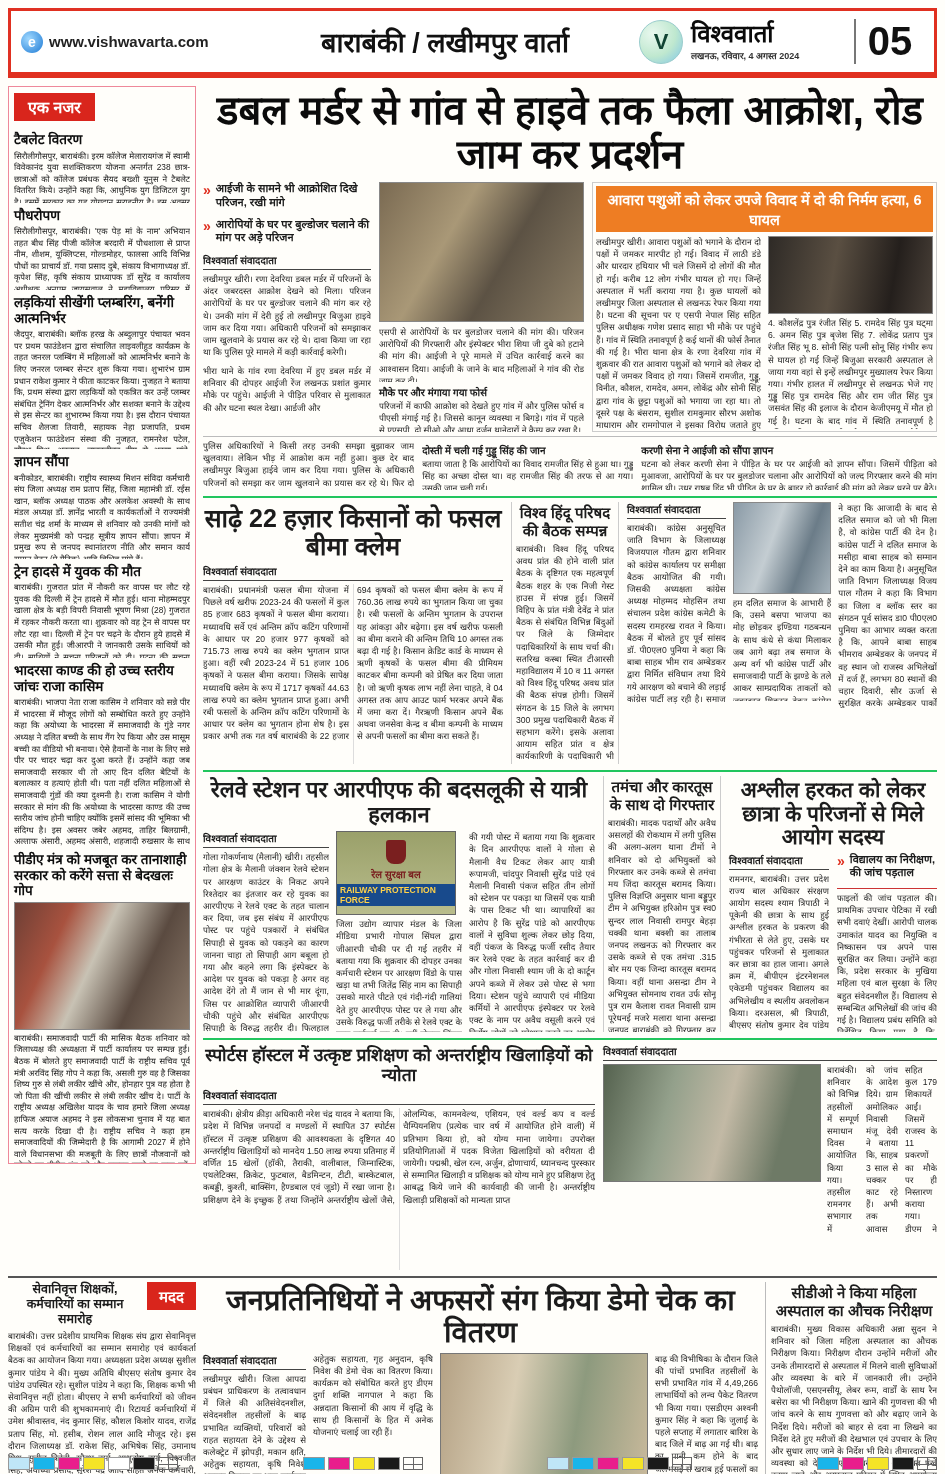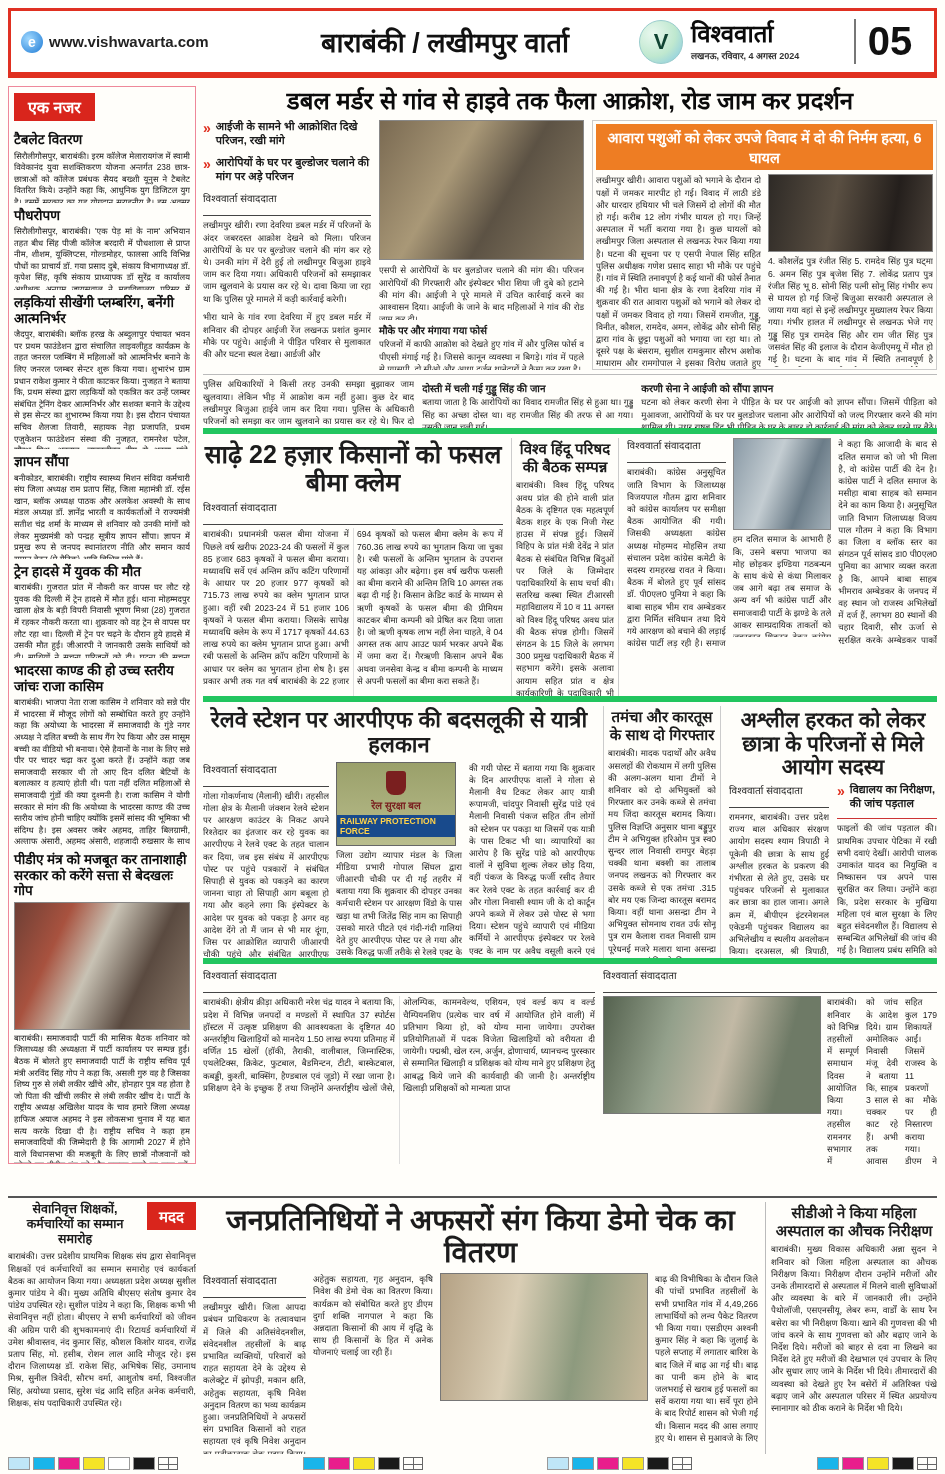--- a/index.html
+++ b/index.html
@@ -23,41 +23,41 @@
   
   .content { display:flex; gap:7px; margin-top:8px; }
   .leftcol { width:188px; border:1px solid #e89; background:#fffefa; padding:4px 5px; height:1078px; overflow:hidden; }
   .maincol { width:734px; overflow:hidden; }
 
   .badge-red { background:#d9251c; color:#ffffff; font-weight:800; font-size:16px; padding:3px 14px; display:inline-block; margin:2px 0 6px 0; }
   .ln-art h3 { font-size:13.5px; font-weight:800; color:#0d0d0d; margin:5px 0 3px 0; line-height:1.15; }
   .ln-art p { font-size:8.3px; line-height:1.4; color:#222; text-align:justify; }
   .photo { width:100%; border:1px solid #888; }
 
-  .byline { font-weight:400; font-size:10px; border-bottom:1.5px solid #444; padding-bottom:10px; margin-bottom:3px; display:block; }
+  .byline { font-weight:700; font-size:10px; border-bottom:1.5px solid #444; padding-bottom:2px; margin-bottom:3px; display:block; }
   p.body { font-size:8.6px; line-height:1.42; text-align:justify; color:#1e1e1e; }
   .subhead { font-weight:800; font-size:10px; margin:3px 0 1px 0; }
 
   
-  .main-headline { font-size:24px; font-weight:800; text-align:center; line-height:1.1; color:#0b0b0b; margin:2px 0 6px 0; }
+  .main-headline { font-size:40px; font-weight:800; text-align:center; line-height:1.1; color:#0b0b0b; margin:2px 0 6px 0; }
   .bandA { display:flex; gap:8px; height:250px; overflow:hidden; }
   .bA-left { width:168px; }
   .bullet { display:flex; gap:5px; font-size:11px; font-weight:700; line-height:1.25; margin-bottom:8px; }
   .bullet .mark { color:#e03020; font-weight:900; font-size:14px; }
   .bA-mid { width:205px; }
   .photo-crowd { height:140px; background:linear-gradient(120deg,#7a6a52,#a99877 35%,#5c5244 60%,#8d7f66); margin-bottom:4px; }
   .bA-right { flex:1; border:1px solid #ccc; padding:3px; }
   .strip-orange { background:#ee7d23; color:#fff; font-weight:800; font-size:14.5px; text-align:center; padding:3px 2px; margin-bottom:4px; }
   .bA-right-flow { display:flex; gap:7px; }
   .bA-right-flow .c { flex:1; }
   .photo-night { height:78px; background:linear-gradient(100deg,#2e2a26,#5a4f42 40%,#241f1c 75%,#494038); margin-bottom:3px; }
   .contA { border-top:1px solid #bbb; margin-top:4px; padding-top:3px; height:54px; overflow:hidden; }
 
   
-  .band { display:flex; gap:8px; border-top:6px solid #22c55e; margin-top:0; padding-top:4px; overflow:hidden; }
+  .band { display:flex; gap:8px; border-top:2px solid #22c55e; margin-top:6px; padding-top:4px; overflow:hidden; }
   .h-big { font-size:25px; font-weight:800; text-align:center; line-height:1.12; margin:2px 0 4px 0; }
   .h-mid { font-size:15px; font-weight:800; text-align:center; line-height:1.2; margin:2px 0 3px 0; }
   .cols2 { column-count:2; column-gap:8px; column-rule:1px solid #ddd; }
 
   .bandB { height:268px; }
   .bB-farm { width:300px; }
   .bB-vhp { width:108px; border-left:1px solid #ccc; border-right:1px solid #ccc; padding:0 4px; }
   .bB-punia { flex:1; }
   .punia-row { display:flex; gap:7px; }
   .punia-row .c { flex:1; }
@@ -277,20 +277,21 @@
                 <span>विद्यालय का निरीक्षण, की जांच पड़ताल</span>
               </div>
               <p class="body" style="height:168px;overflow:hidden;border-top:1.5px solid #c33;padding-top:3px;">फाइलों की जांच पड़ताल की। प्राथमिक उपचार पेटिका में रखी सभी दवाएं देखीं। आरोपी चालक उमाकांत यादव का नियुक्ति व निष्कासन पत्र अपने पास सुरक्षित कर लिया। उन्होंने कहा कि, प्रदेश सरकार के मुखिया महिला एवं बाल सुरक्षा के लिए बहुत संवेदनशील हैं। विद्यालय से सम्बन्धित अभिलेखों की जांच की गई है। विद्यालय प्रबंध समिति को निर्देशित किया गया है कि, संचालन संबंधी अभिलेख लिखित रूप से उपलब्ध करायें। इसमें किसी प्रकार की हीलाहवाली बर्दाश्त नहीं की जाएगी। परिजनों को आश्वस्त करते हुए कहा कि, आपको न्याय अवश्य ही मिलेगा।</p>
             </div>
           </div>
         </div>
       </section>
 
       <section class="band bandD">
         <div class="bD-sport">
+          <h2 class="h-small18">स्पोर्टस हॉस्टल में उत्कृष्ट प्रशिक्षण को अन्तर्राष्ट्रीय खिलाड़ियों को न्योता</h2>
           <span class="byline">विश्ववार्ता संवाददाता</span>
           <div class="cols2 body" style="height:168px;overflow:hidden;font-size:8.6px;line-height:1.42;text-align:justify;">बाराबंकी। क्षेत्रीय क्रीड़ा अधिकारी नरेश चंद्र यादव ने बताया कि, प्रदेश में विभिन्न जनपदों व मण्डलों में स्थापित 37 स्पोर्टस हॉस्टल में उत्कृष्ट प्रशिक्षण की आवश्यकता के दृष्टिगत 40 अन्तर्राष्ट्रीय खिलाड़ियों को मानदेय 1.50 लाख रुपया प्रतिमाह में वर्णित 15 खेलों (हॉकी, तैराकी, वालीबाल, जिम्नास्टिक, एथलेटिक्स, क्रिकेट, फुटबाल, बैडमिन्टन, टीटी, बास्केटबाल, कबड्डी, कुश्ती, बाक्सिंग, हैण्डबाल एवं जूडो) में रखा जाना है। प्रशिक्षण देने के इच्छुक हैं तथा जिन्होंने अन्तर्राष्ट्रीय खेलों जैसे, ओलम्पिक, कामनवेल्थ, एशियन, एवं वर्ल्ड कप व वर्ल्ड चैम्पियनशिप (प्रत्येक चार वर्ष में आयोजित होने वाली) में प्रतिभाग किया हो, को योग्य माना जायेगा। उपरोक्त प्रतियोगिताओं में पदक विजेता खिलाड़ियों को वरीयता दी जायेगी। पद्मश्री, खेल रत्न, अर्जुन, द्रोणाचार्य, ध्यानचन्द पुरस्कार से सम्मानित खिलाड़ी व प्रशिक्षक को योग्य माने हुए प्रशिक्षण हेतु आबद्ध किये जाने की कार्यवाही की जानी है। अन्तर्राष्ट्रीय खिलाड़ी प्रशिक्षकों को मान्यता प्राप्त</div>
         </div>
         <div class="bD-dm">
           <span class="byline">विश्ववार्ता संवाददाता</span>
           <div>
             <div class="photo-divas"></div>
             <div style="display:flex;gap:7px;">
               <p class="body" style="flex:1;height:168px;overflow:hidden;">बाराबंकी। शनिवार को विभिन्न तहसीलों में सम्पूर्ण समाधान दिवस आयोजित किया गया। तहसील रामनगर सभागार में आयोजित सम्पूर्ण समाधान दिवस की अध्यक्षता करते हुये जिलाधिकारी सत्येन्द्र कुमार ने फरियादियों की शिकायतों को सुना। सम्बन्धित अधिकारियों को शीघ्र निस्तारण कराने के निर्देश दिये। उन्होंने कहा कि, जनता की समस्याओं का निस्तारण शासन की सर्वोच्च प्राथमिकता है। रामनगर प्रतिनिधि के अनुसार, ग्राम अर्बेना निवासी रामसमुझ 12 सालों से जमीन की पैमाइश के लिए तहसील के चक्कर काट रहे थे। रामसमुझ ने शनिवार को समाधान दिवस में डीएम सत्येन्द्र कुमार के सामने फरियाद लगाई। डीएम ने तहसीलदार</p>
               <p class="body" style="flex:1;height:168px;overflow:hidden;">को जांच के आदेश दिये। ग्राम अमोलिकला निवासी मंजू देवी ने बताया कि, साहब 3 साल से चक्कर काट रहे हैं। अभी तक आवास नहीं मिला। डीएम ने बीडीओ को जांच कर आवास देने के निर्देश दिये। इस दौरान राजस्व के 83, पुलिस के 43, विकास के 24, खाद्य एवं रसद विभाग के 18, विद्युत के तीन, कृषि के छह, बैंक के दो शिकायती प्रार्थना</p>

